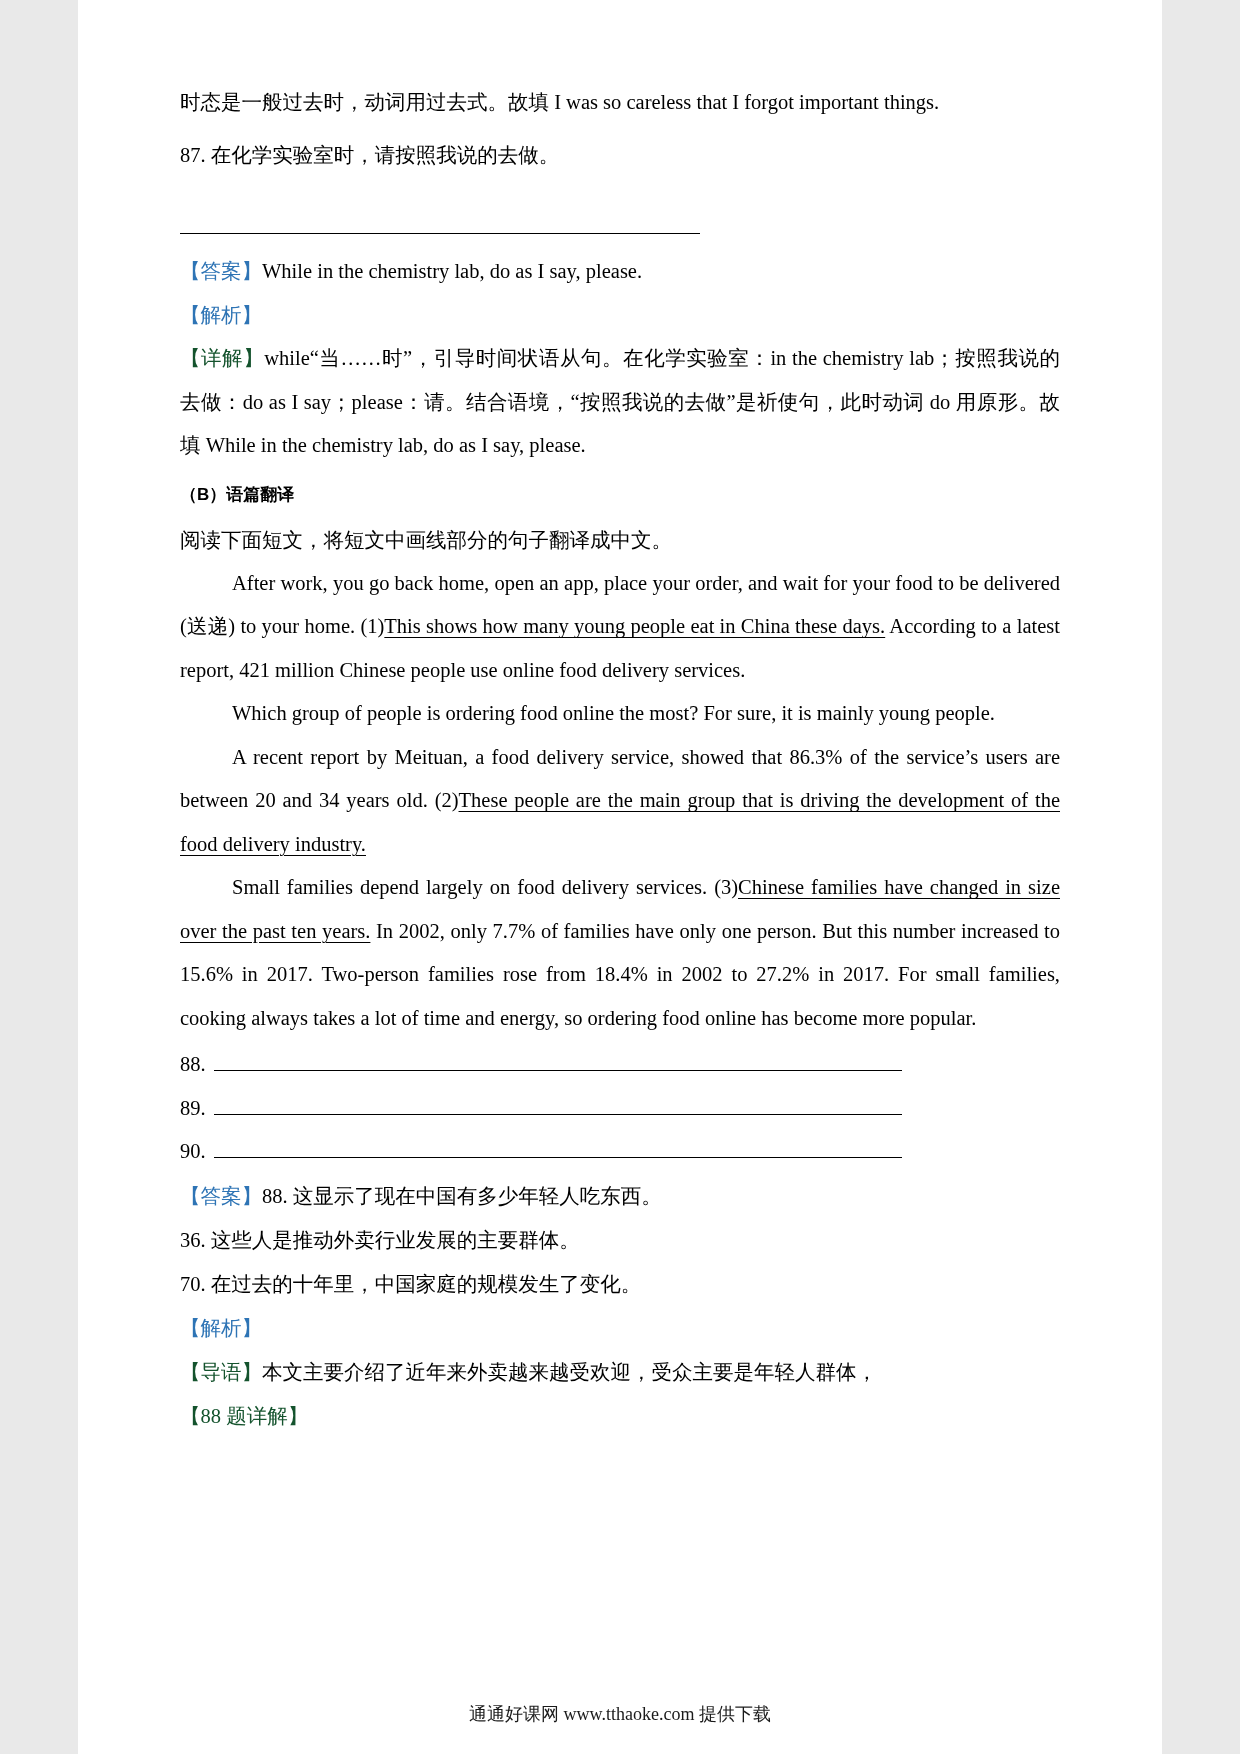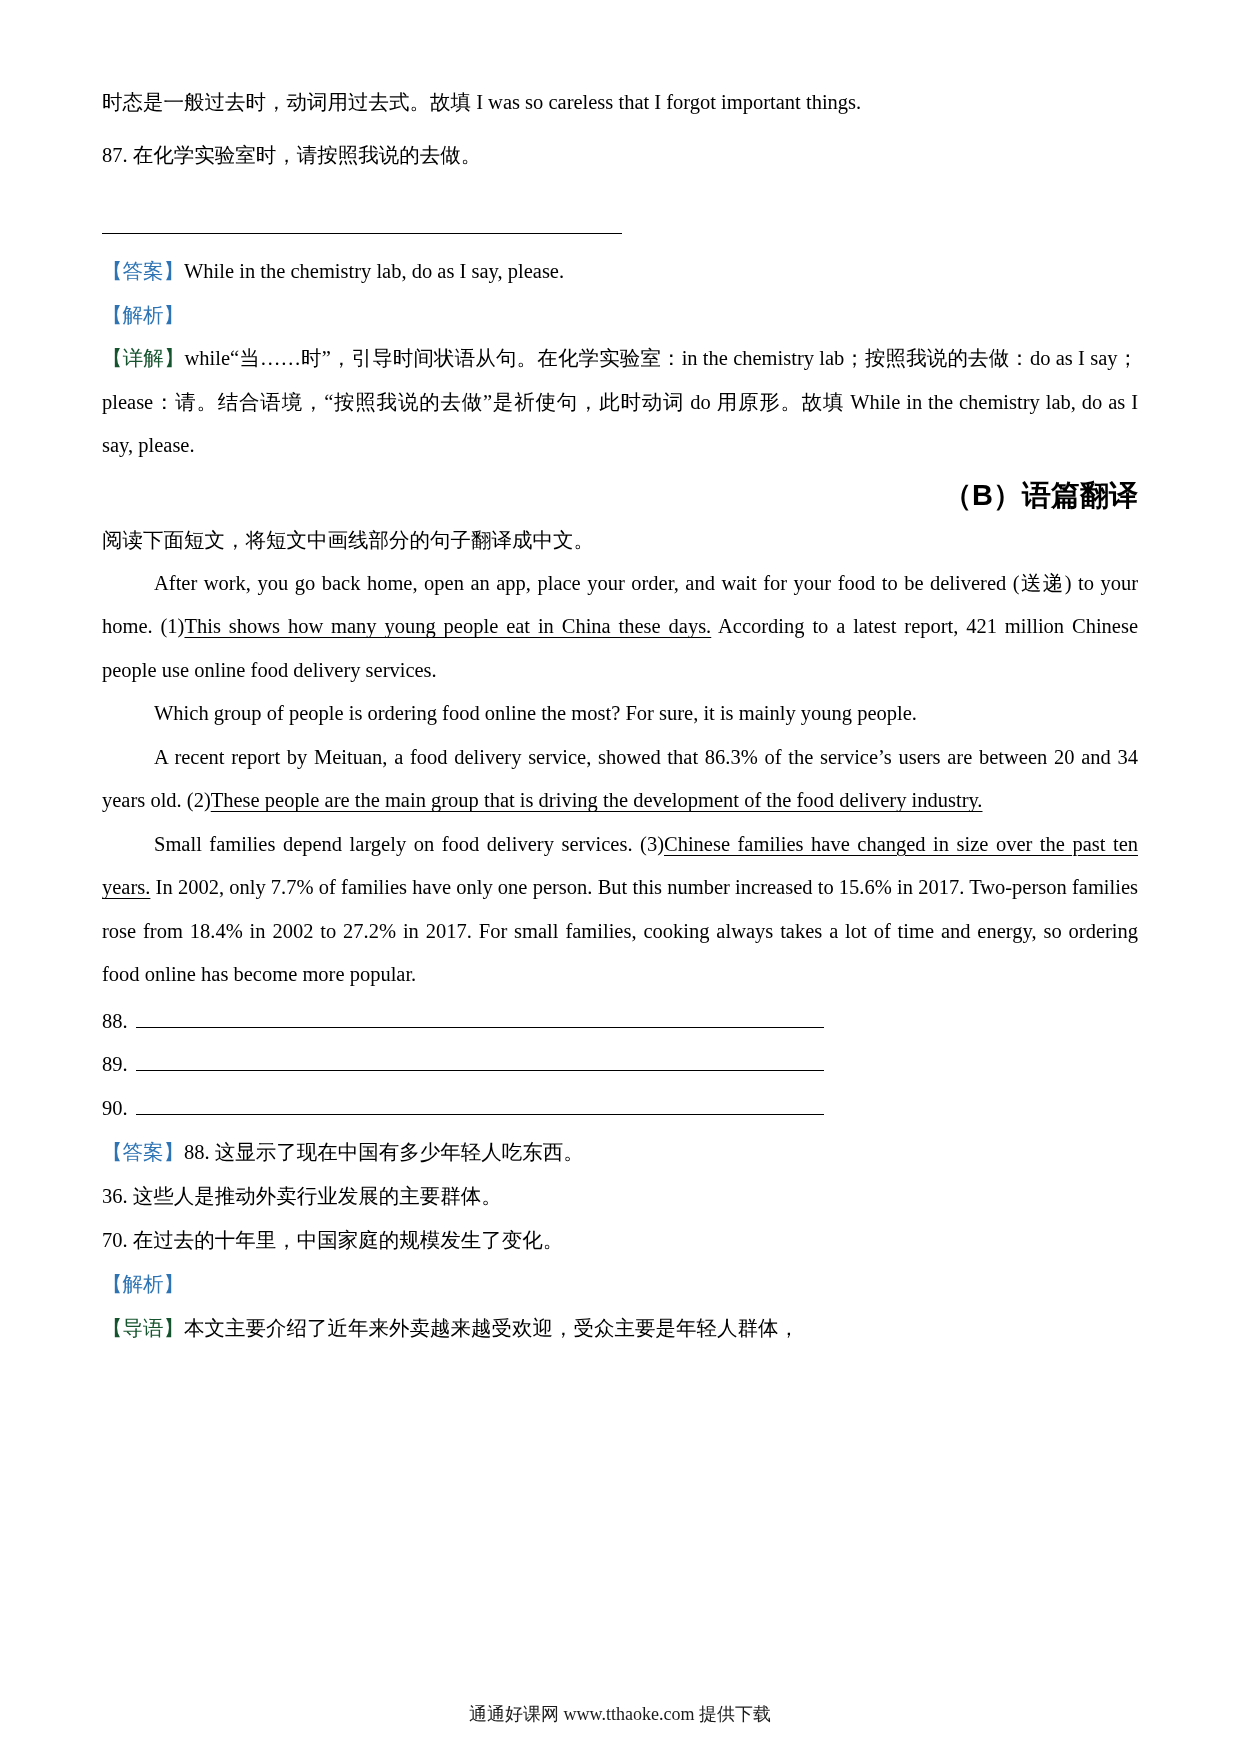--- a/index.html
+++ b/index.html
@@ -1,30 +1,30 @@
 <!DOCTYPE html>
 <html style="--accent: #2E74B5;"><head>
 <meta charset="utf-8">
 <style>
   html,body{margin:0;padding:0;background:#e9e9e9;}
   .page{
-    width:1240px;height:1754px;background:#ffffff;
+    width:1084px;height:1754px;background:#ffffff;
     position:relative;box-sizing:border-box;
     padding:80px 102px 0 102px;
     font-family:"Liberation Serif","DejaVu Serif",serif;
     font-size:20.5px;color:#000;
     margin:0 auto;overflow:hidden;
   }
   p{margin:0;}
   .line{line-height:44px;}
   .para{line-height:43.5px;text-align:justify;}
   .indent{text-indent:52px;}
   .marker-blue{color:var(--accent);}
   .marker-black{color:#14532d;}
-  .heading{font-weight:bold;font-size:29px;line-height:46px;margin-top:4px;font-family:"Liberation Sans","DejaVu Sans",sans-serif;text-align:right;}
+  .heading{font-weight:bold;font-size:17px;line-height:46px;margin-top:4px;font-family:"Liberation Sans","DejaVu Sans",sans-serif;}
   .blank87-row{line-height:44px;margin-top:28px;}
   .rule{display:inline-block;border-bottom:1.6px solid #000;vertical-align:baseline;}
   .rule-87{width:520px;}
   .rule-long{width:688px;margin-left:8px;}
   .blank-row{line-height:43.5px;}
   .u{ text-decoration:underline;text-underline-offset:4px;text-decoration-thickness:1.4px;}
   .gap-sm{margin-top:9px;}
   .gap-xs{margin-top:3px;}
   .footer{
     position:absolute;left:0;right:0;bottom:30px;
@@ -91,17 +91,20 @@
   <p class="line">70. 在过去的十年里，中国家庭的规模发生了变化。</p>
 
   <p class="line">
     <span class="marker-blue">【解析】</span>
   </p>
 
   <p class="line">
     <span class="marker-black">【导语】</span><span>本文主要介绍了近年来外卖越来越受欢迎，受众主要是年轻人群体，</span>
   </p>
 
+  <p class="line">
+    <span class="marker-black">【88 题详解】</span>
+  </p>
 
 
   <div class="footer">通通好课网  www.tthaoke.com  提供下载</div>
 
 </div>
 
 </body></html>

